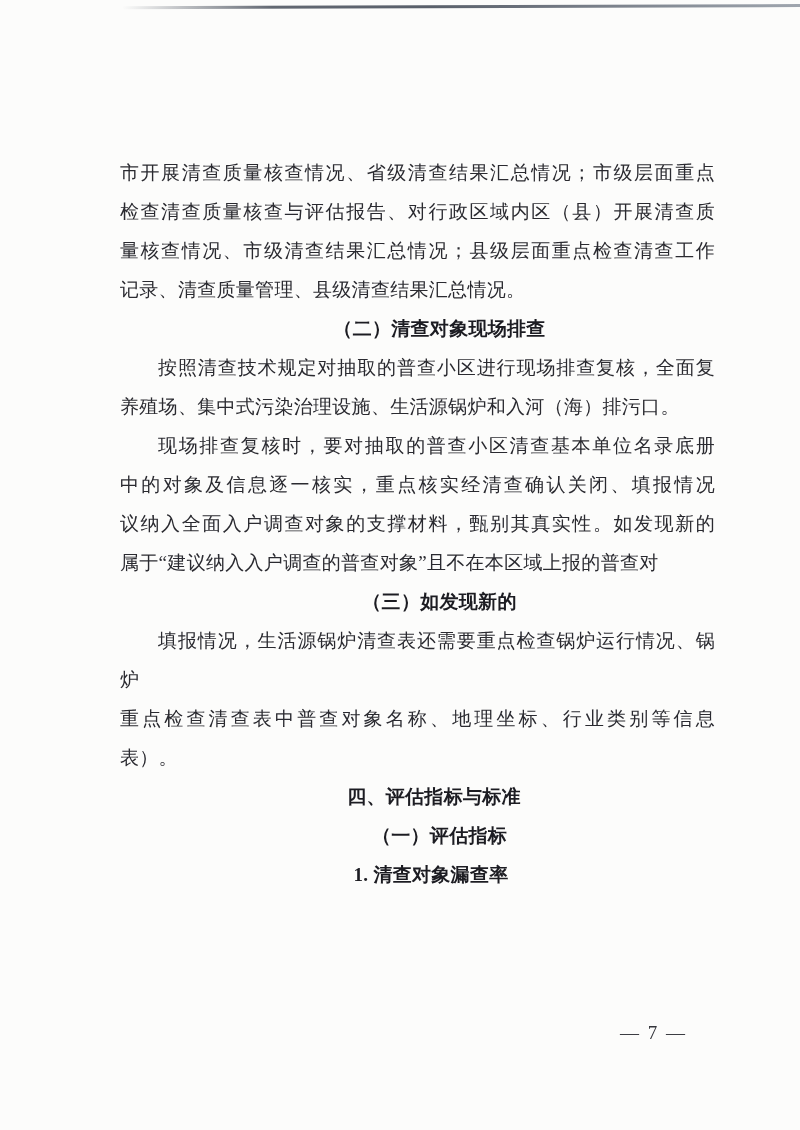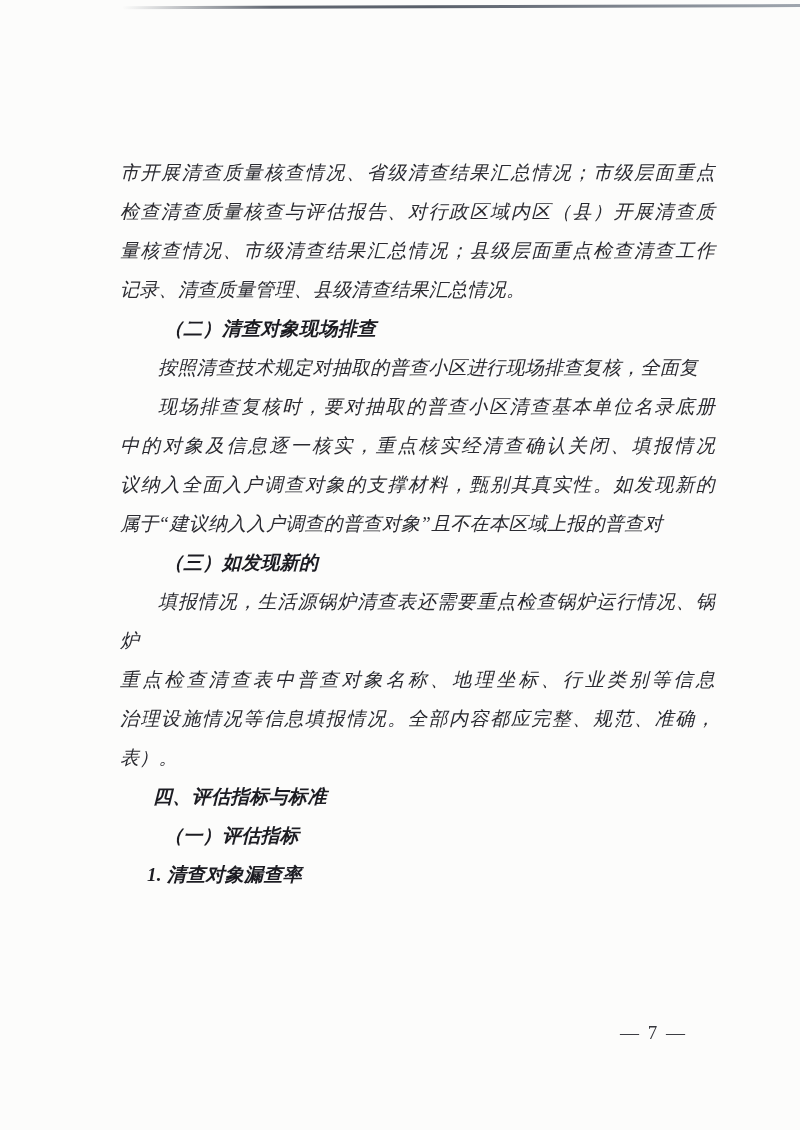--- a/index.html
+++ b/index.html
@@ -43,37 +43,37 @@
   }
   .content {
     position: absolute;
     top: 153px;
     left: 120px;
     width: 595px;
     color: var(--text, #2a2a30);
     font-size: 19px;
     line-height: 39px;
     letter-spacing: 0.3px;
-    font-style: italic;
   }
   .para .line {
     text-align: justify;
     text-align-last: justify;
     white-space: normal;
   }
   .para .line:last-child {
     text-align-last: left;
   }
   .para.indent .line:first-child {
     text-indent: 2em;
   }
   .heading {
     font-weight: bold;
     color: var(--heading, #1c1c22);
     line-height: 39px;
+    text-align: center;
   }
   .heading.sub {
     padding-left: 44px; 
   }
   .heading.lvl1 {
     padding-left: 33px; 
   }
   .heading.num {
     padding-left: 27px; 
   }
@@ -101,35 +101,35 @@
         <div class="line">市开展清查质量核查情况、省级清查结果汇总情况；市级层面重点</div>
         <div class="line">检查清查质量核查与评估报告、对行政区域内区（县）开展清查质</div>
         <div class="line">量核查情况、市级清查结果汇总情况；县级层面重点检查清查工作</div>
         <div class="line">记录、清查质量管理、县级清查结果汇总情况。</div>
       </div>
 
     <div class="heading sub">（二）清查对象现场排查</div>
 
     <div class="para indent">
         <div class="line">按照清查技术规定对抽取的普查小区进行现场排查复核，全面复</div>
+        <div class="line">养殖场、集中式污染治理设施、生活源锅炉和入河（海）排污口。</div>
       </div>
 
     <div class="para indent">
         <div class="line">现场排查复核时，要对抽取的普查小区清查基本单位名录底册</div>
         <div class="line">中的对象及信息逐一核实，重点核实经清查确认关闭、填报情况</div>
         <div class="line">议纳入全面入户调查对象的支撑材料，甄别其真实性。如发现新的</div>
         <div class="line">属于“建议纳入入户调查的普查对象”且不在本区域上报的普查对</div>
       </div>
 
     <div class="heading sub">（三）如发现新的</div>
 
     <div class="para indent">
         <div class="line">填报情况，生活源锅炉清查表还需要重点检查锅炉运行情况、锅炉</div>
         <div class="line">重点检查清查表中普查对象名称、地理坐标、行业类别等信息</div>
-        <div class="line">治理设施情况等信息填报情况。全部内容都应完整、规范、准确，</div>
         <div class="line">表）。</div>
       </div>
 
     <div class="heading lvl1">四、评估指标与标准</div>
 
     <div class="heading sub">（一）评估指标</div>
 
     <div class="heading num">1. 清查对象漏查率</div>
 
   </div>

